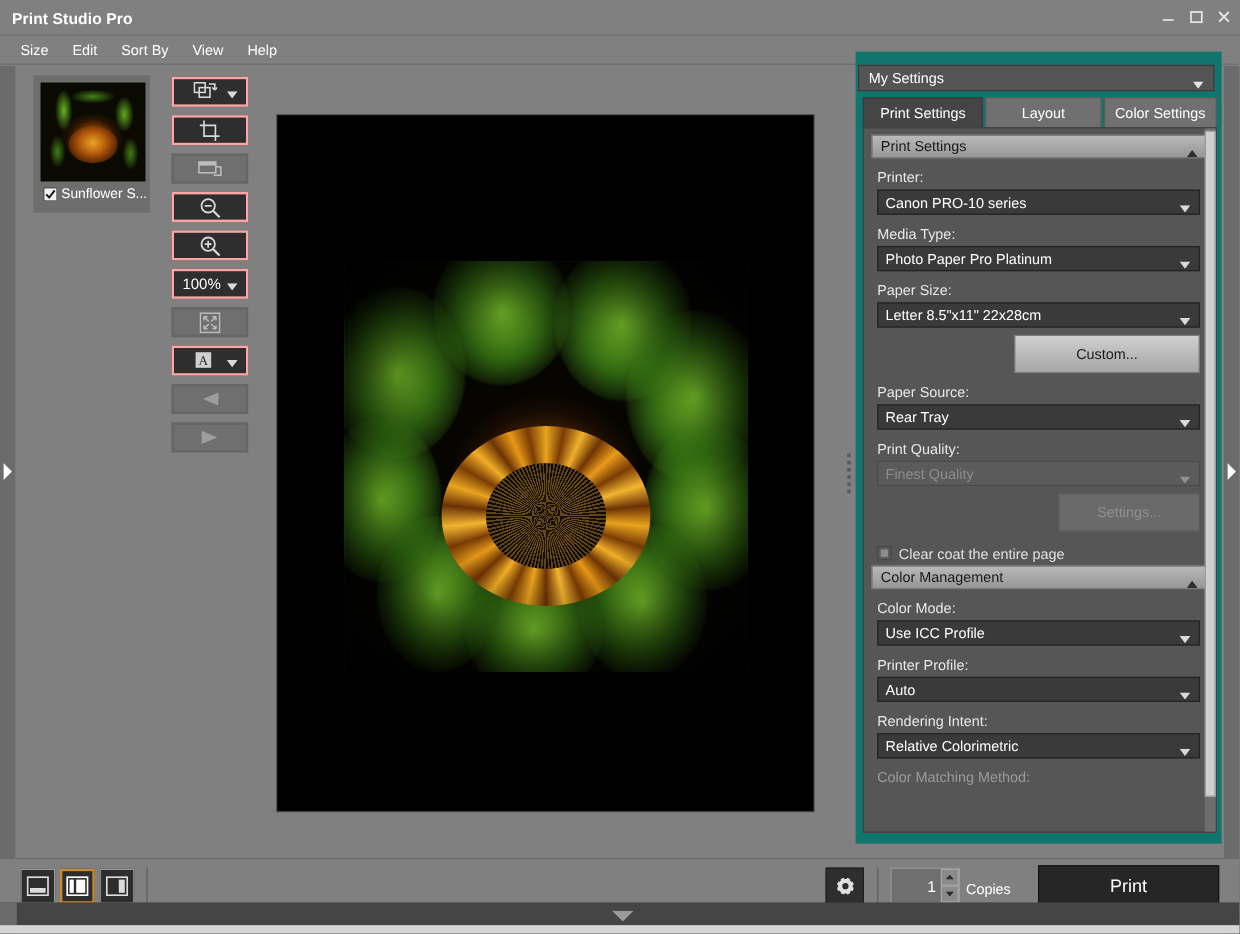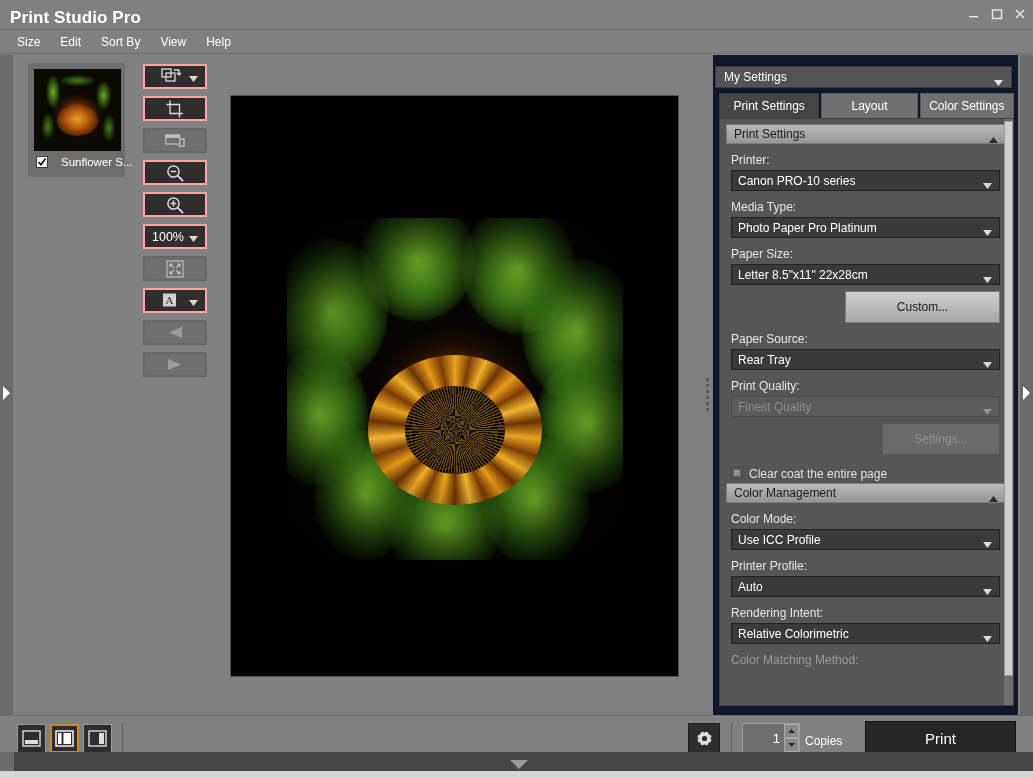--- a/index.html
+++ b/index.html
@@ -16,21 +16,21 @@
   }
 
   
   .titlebar {
     position: absolute; left: 0; top: 0; width: 1033px; height: 30px;
     background: #808080;
     border-bottom: 1px solid #6e6e6e;
   }
   .titlebar .title {
     position: absolute; left: 10px; top: 8px;
-    font-size: 17px; color: #ffffff; font-weight: bold;
+    font-size: 13px; color: #ffffff; font-weight: bold;
     letter-spacing: .1px;
   }
   .wbtns { position: absolute; right: 6px; top: 7px; display: flex; gap: 9px; align-items: center; }
   .wbtn { width: 14px; height: 14px; position: relative; cursor: default; }
   .wbtn svg { display: block; }
 
   
   .menubar {
     position: absolute; left: 0; top: 31px; width: 1033px; height: 23px;
     background: #808080;
@@ -75,21 +75,21 @@
       radial-gradient(ellipse 30% 10% at 50% 14%, rgba(90,180,30,.7), transparent 72%),
       radial-gradient(ellipse 11% 24% at 16% 70%, rgba(90,175,30,.7), transparent 70%),
       radial-gradient(ellipse 11% 24% at 86% 72%, rgba(90,175,30,.7), transparent 70%);
   }
   .thumbimg::after {
     content: ""; position: absolute; left: 26%; top: 44%; width: 48%; height: 38%;
     background: radial-gradient(ellipse at 50% 45%, #e8a425 0%, #b45a0c 38%, #5a2505 70%, transparent 85%);
     border-radius: 50%;
   }
   .thumbcaption {
-    display: flex; align-items: center; gap: 13px; height: 22px; padding-left: 2px;
+    display: flex; align-items: center; gap: 3px; height: 22px; padding-left: 2px;
   }
   .cbox {
     width: 12px; height: 12px; background: #f2f2f2; border: 1px solid #3a3a3a;
     position: relative; flex: 0 0 auto;
   }
   .cbox svg { position: absolute; left: 0px; top: 0px; }
   .thumblabel { font-size: 11.5px; color: #ffffff; white-space: nowrap; }
 
   
   .toolstrip { position: absolute; left: 143px; top: 64px; width: 64px; }
@@ -153,22 +153,22 @@
     position: absolute; inset: 0;
     background: radial-gradient(ellipse 70% 68% at 50% 50%, transparent 40%, rgba(0,0,0,.55) 78%, #000 100%);
   }
 
   
   .grip { position: absolute; left: 706px; top: 378px; width: 6px; height: 34px; }
   .grip i { display: block; width: 3px; height: 3px; background: #5a5a5a; margin-bottom: 3px; }
 
   
   .rightpanel {
-    position: absolute; left: 713px; top: 55px; width: 305px; height: 660px;
-    background: #0f172a;
+    position: absolute; left: 713px; top: 43px; width: 305px; height: 660px;
+    background: #0f766e;
   }
   .mysettings {
     position: absolute; left: 2px; top: 11px; width: 297px; height: 22px;
     background: #545454; border: 1px solid #3a3a3a;
     color: #ffffff; font-size: 12px;
     display: flex; align-items: center; padding-left: 8px;
   }
   .mysettings .caret { position: absolute; right: 8px; top: 8px; }
 
   .tabs { position: absolute; left: 6px; top: 38px; width: 295px; height: 25px; display: flex; }

